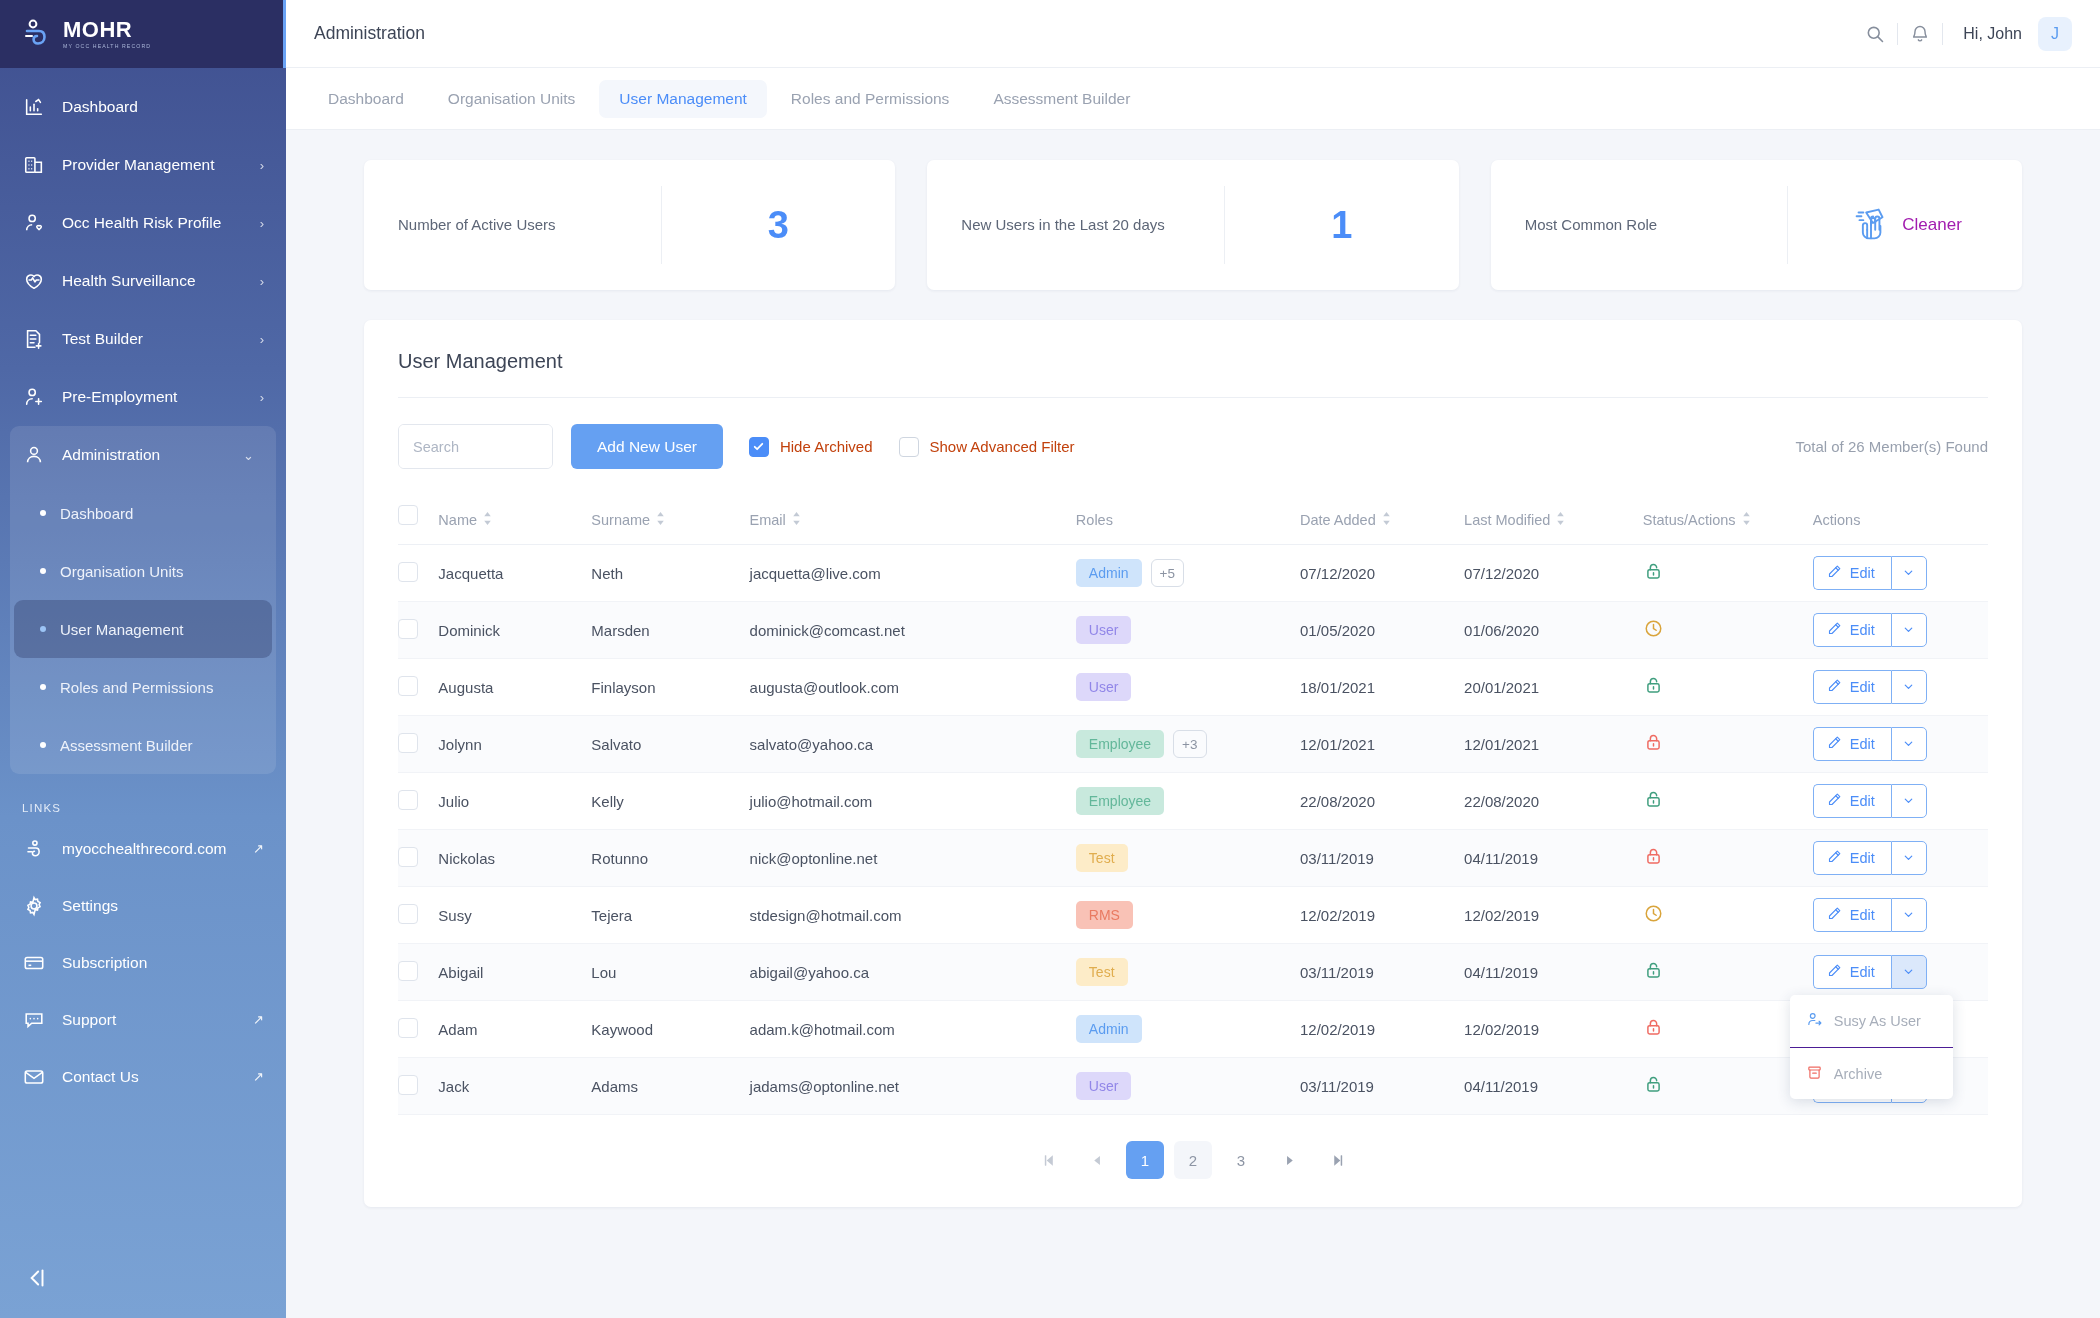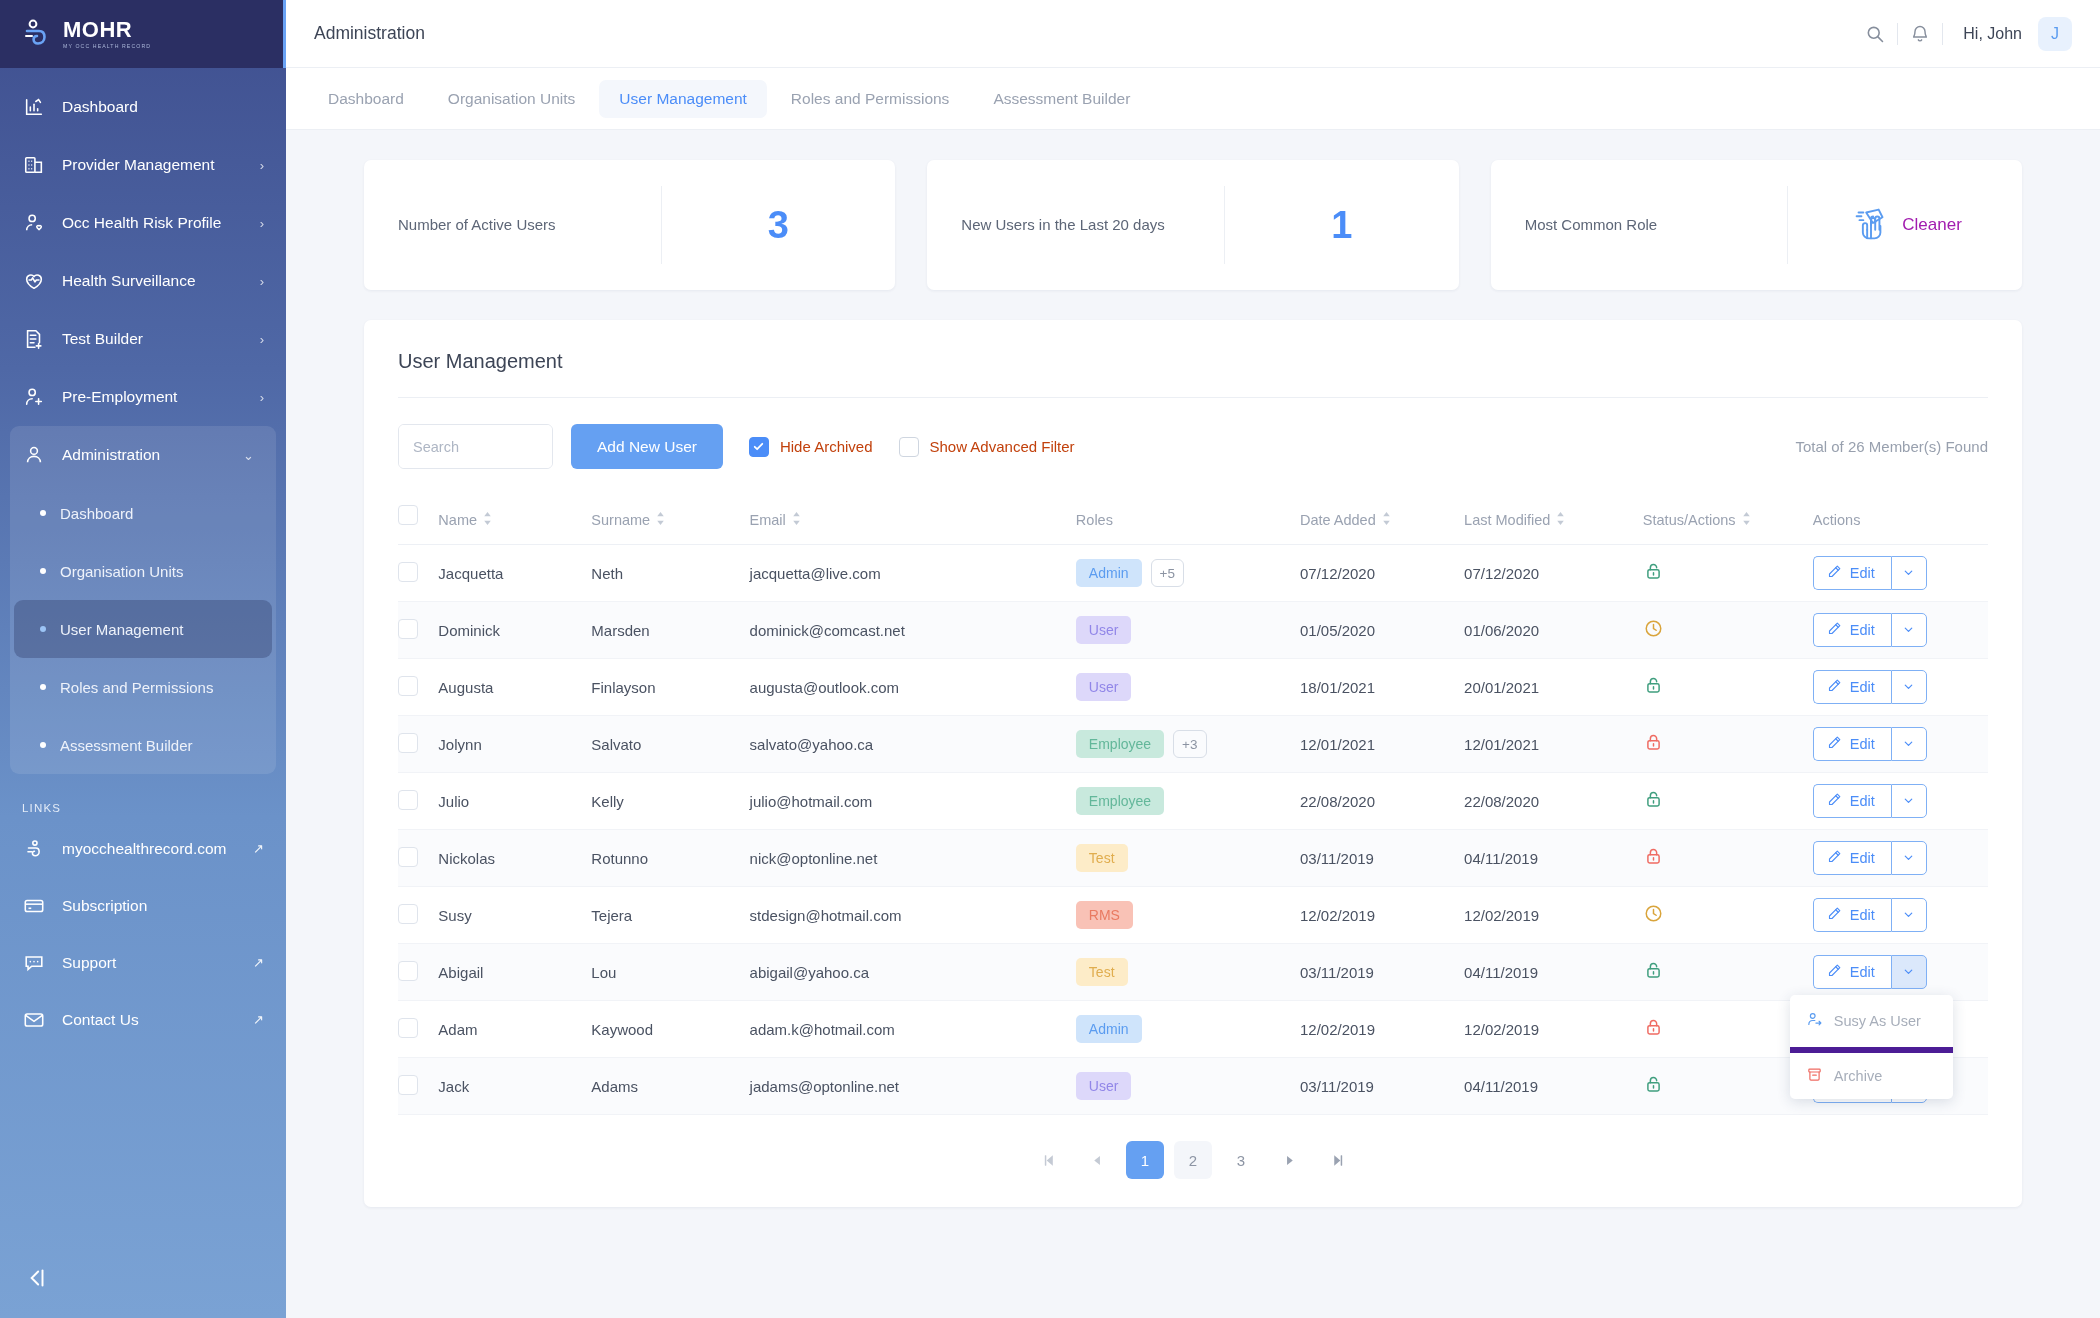--- a/index.html
+++ b/index.html
@@ -169,21 +169,21 @@
   .edit-caret {
     width: 36px; border: 1px solid #7fb0f5; border-radius: 0 5px 5px 0; background: #fff;
     display: flex; align-items: center; justify-content: center; cursor: pointer; color: #4b8df8;
   }
   .edit-caret.open { background: #dbe8fb; }
   .dropdown {
     position: absolute; top: 40px; right: -26px; width: 163px; background: #fff;
     border-radius: 5px; box-shadow: 0 3px 14px rgba(40,60,100,.16); z-index: 40; overflow: hidden;
   }
   .dd-item { display: flex; align-items: center; gap: 11px; height: 52px; padding: 0 16px; font-size: 14.5px; color: #a7aeba; cursor: pointer; }
-  .dd-item + .dd-item { border-top: 6px solid #4c1d95; }
+  .dd-item + .dd-item { border-top: 1px solid #4c1d95; }
 
   .pager { display: flex; align-items: center; justify-content: center; gap: 10px; padding: 26px 0 6px 0; }
   .pg { width: 38px; height: 38px; border-radius: 6px; display: flex; align-items: center; justify-content: center;
         font-size: 15px; color: #9aa2b1; cursor: pointer; background: transparent; border: none; }
   .pg.num { color: #8d95a4; }
   .pg.num.cur { background: #65a0f2; color: #fff; }
   .pg.num.hov { background: #f4f6fa; }
   .pg.arrow { color: #c4cad4; }
   .pg.arrow.dark { color: #9aa2b1; }
 </style>
@@ -324,20 +324,29 @@
           <svg width="22" height="22" viewBox="0 0 24 24" fill="none" stroke="#fff" stroke-width="1.7" stroke-linecap="round">
               <circle cx="13" cy="5.5" r="2.3"></circle>
               <path d="M6 11h8c2.6 0 3.6 2 3.6 4 0 2.6-2 4.3-4.3 4.3-2 0-3-1.3-3-2.6 0-1.5 1-2.3 2.2-2.3"></path>
               <path d="M5.4 15h4"></path>
             </svg>
         </span>
         <span class="lbl">myocchealthrecord.com</span>
         <span class="ext">↗</span>
       </div>
 
+      <div class="link-item">
+        <span class="ico">
+          <svg width="22" height="22" viewBox="0 0 24 24" fill="none" stroke="#fff" stroke-width="1.7">
+              <circle cx="12" cy="12" r="3.2"></circle>
+              <path d="M12 2.8l1.3 2.2 2.5-.4.5 2.5 2.3 1.1-1 2.3 1 2.3-2.3 1.1-.5 2.5-2.5-.4L12 21.2l-1.3-2.2-2.5.4-.5-2.5-2.3-1.1 1-2.3-1-2.3 2.3-1.1.5-2.5 2.5.4z"></path>
+            </svg>
+        </span>
+        <span class="lbl">Settings</span>
+      </div>
 
       <div class="link-item">
         <span class="ico">
           <svg width="22" height="22" viewBox="0 0 24 24" fill="none" stroke="#fff" stroke-width="1.7">
               <rect x="2.5" y="6" width="19" height="12" rx="2"></rect>
               <path d="M2.5 10h19"></path>
               <path d="M6 14.5h3"></path>
             </svg>
         </span>
         <span class="lbl">Subscription</span>

